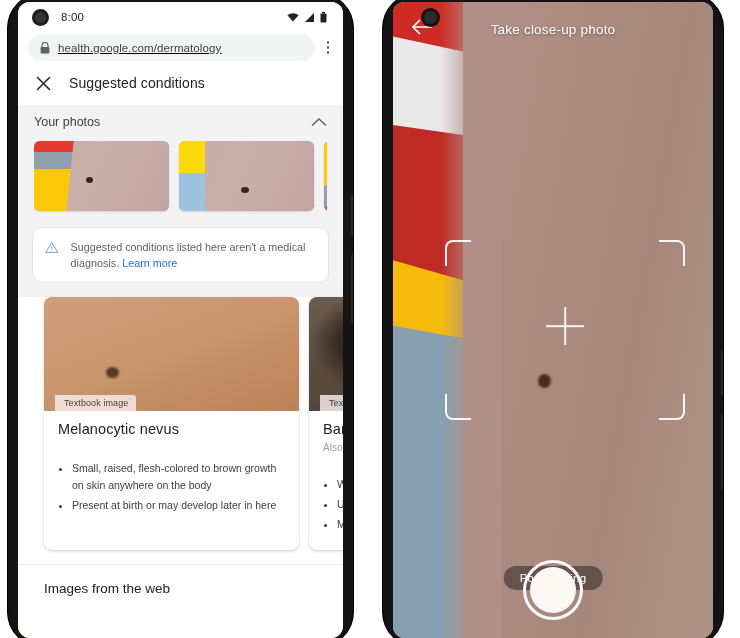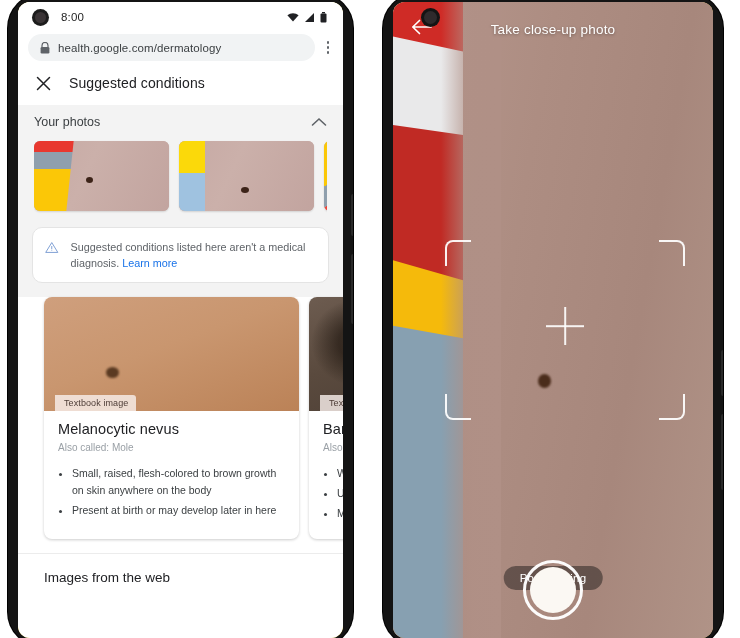--- a/index.html
+++ b/index.html
@@ -57,20 +57,21 @@
     background:#3a3436;
   }
   .clock { font-size: 11.5px; color: #1f1f1f; margin-left: 12px; font-weight: 500; letter-spacing:.2px;}
   .status-icons { margin-left: auto; display: flex; align-items: center; gap: 5px; }
 
   .urlbar-row { display: flex; align-items: center; padding: 2px 6px 8px 10px; }
   .urlpill {
     flex: 1; height: 27px; border-radius: 14px; background: #f1f3f4;
     display: flex; align-items: center; padding: 0 12px; gap: 8px;
     overflow: hidden;
+    text-decoration: underline;
   }
   .urltext { font-size: 11.5px; color: #3c4043; white-space: nowrap; letter-spacing:.1px;}
   .kebab { width: 22px; display: flex; flex-direction: column; align-items: center; gap: 2.5px; padding-left: 4px;}
   .kebab i { width: 2.6px; height: 2.6px; border-radius: 50%; background: #5f6368; display:block;}
 
   .page-head {
     display: flex; align-items: center; gap: 18px;
     padding: 6px 14px 14px 18px; background: #fff;
   }
   .page-head .title { font-size: 14px; color: #202124; letter-spacing:.1px;}
@@ -126,21 +127,21 @@
     position: absolute; left: 11px; bottom: 0;
     background: rgba(248,238,234,.82);
     color: #4d3c36; font-size: 9px;
     padding: 3px 8px 3px 9px;
     border-top-right-radius: 3px;
     letter-spacing:.1px;
   }
   .card-body { padding: 10px 12px 14px 14px; }
   .cond-name { font-size: 14.5px; color: #202124; letter-spacing:.1px;}
   .cond-alias { font-size: 10px; color: #9aa0a6; margin-top: 5px; }
-  .cond-list { margin: 12px 0 0 0; padding-left: 14px; }
+  .cond-list { margin: 23px 0 0 0; padding-left: 14px; }
   .cond-list li { font-size: 10.5px; color: #3c4043; line-height: 1.6; margin-bottom: 3px; }
 
   .divider-gap { height: 14px; background: #fff; }
   .bottom-sep { height: 1px; background: #ececec; margin: 0 0 0 0;}
   .web-sect { padding: 16px 0 0 26px; background: #fff; }
   .web-sect .h { font-size: 13.5px; color: #202124; }
 
   
   .screen-r { position: absolute; inset: 0; overflow: hidden; background: #b09086; }
   .cam-bg {
@@ -292,21 +293,20 @@
         </div>
 
         <div class="cards-row">
           <div class="card c1">
             <div class="card-photo">
               <div class="mole2"></div>
               <div class="badge">Textbook image</div>
             </div>
             <div class="card-body">
               <div class="cond-name">Melanocytic nevus</div>
-              <div class="cond-alias">Also called: Mole</div>
               <ul class="cond-list">
                 <li>Small, raised, flesh-colored to brown growth on skin anywhere on the body</li>
                 <li>Present at birth or may develop later in here</li>
               </ul>
             </div>
           </div>
 
           <div class="card c2">
             <div class="card-photo">
               <div class="badge">Textbook</div>

